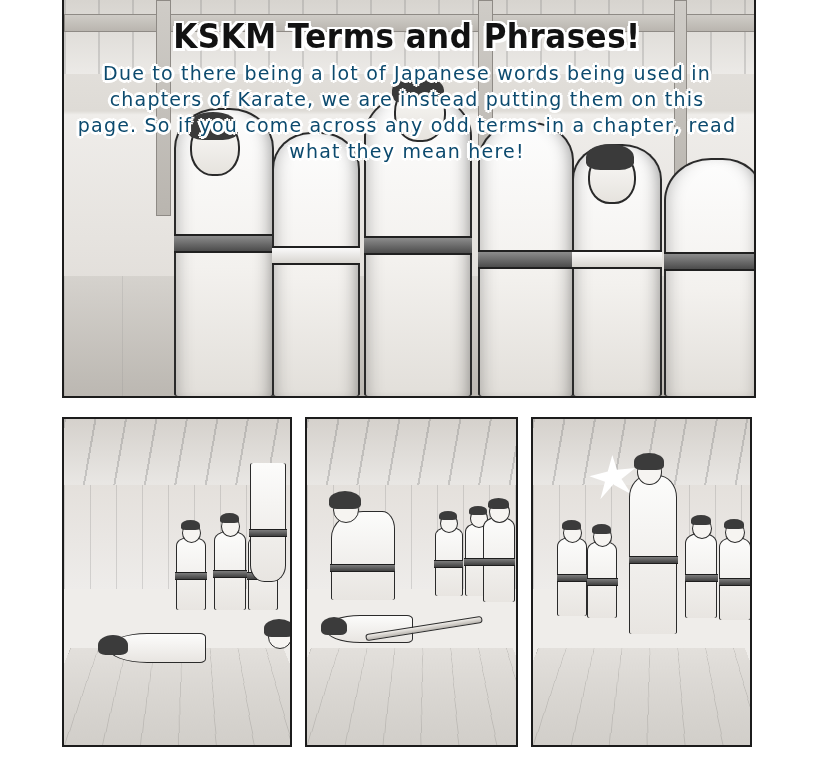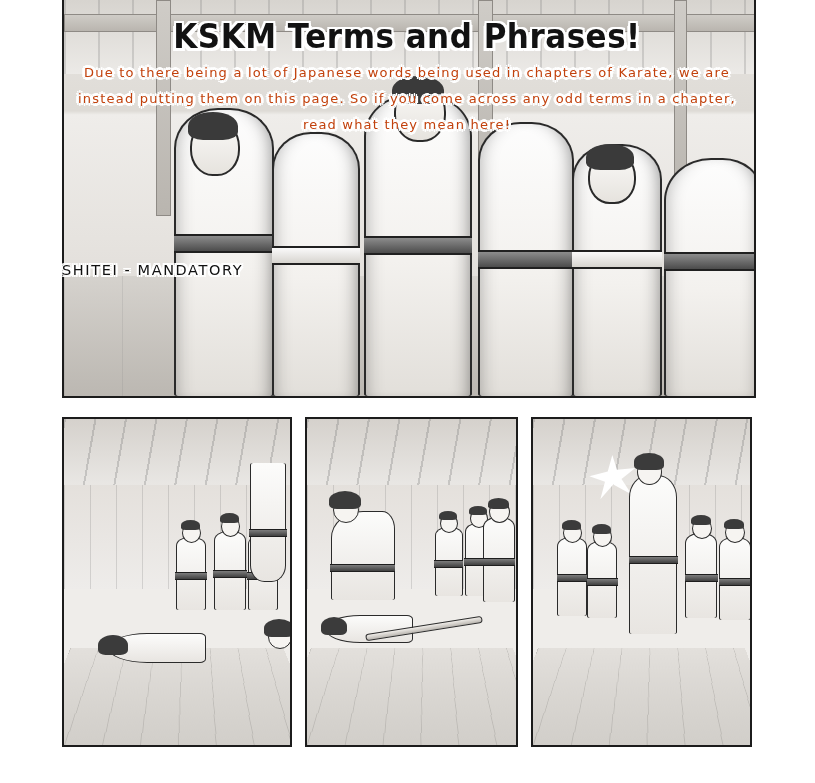--- a/index.html
+++ b/index.html
@@ -112,24 +112,24 @@
     color: #121212;
     text-shadow:
       2px 0 0 #fff, -2px 0 0 #fff, 0 2px 0 #fff, 0 -2px 0 #fff,
       2px 2px 0 #fff, -2px -2px 0 #fff, 2px -2px 0 #fff, -2px 2px 0 #fff,
       3px 3px 0 #fff, -3px 3px 0 #fff;
     margin: 0 0 6px 0;
     transform: scaleY(1.08);
   }
   .blurb {
     font-family: "DejaVu Sans", sans-serif;
-    font-size: 13px;
+    font-size: 19px;
     line-height: 26px;
     letter-spacing: 1.2px;
-    color: #c2410c;
+    color: #0c4a6e;
     margin: 0 auto;
     width: 660px;
     text-shadow:
       2px 0 0 #fff, -2px 0 0 #fff, 0 2px 0 #fff, 0 -2px 0 #fff,
       2px 2px 0 #fff, -2px -2px 0 #fff, 2px -2px 0 #fff, -2px 2px 0 #fff,
       3px 0 0 #fff, -3px 0 0 #fff, 0 3px 0 #fff, 0 -3px 0 #fff;
   }
   .term-entry {
     position: absolute;
     left: 62px;
@@ -271,21 +271,20 @@
     <div class="hair" style="left:328px; top:76px; width:52px; height:28px;"></div>
     <div class="head" style="left:524px; top:150px; width:44px; height:50px;"></div>
     <div class="hair" style="left:522px; top:144px; width:48px; height:26px;"></div>
   </div>
 
   <div class="title-block">
     <h1 class="title">KSKM Terms and Phrases!</h1>
     <p class="blurb">Due to there being a lot of Japanese words being used in chapters of Karate, we are instead putting them on this page. So if you come across any odd terms in a chapter, read what they mean here!</p>
   </div>
 
-  <div class="term-entry">SHITEI - MANDATORY</div>
 
   <div class="panel-row">
 
     <div class="panel p1">
       <div class="wall"></div>
       <div class="wall-lines"></div>
       <div class="ceil"></div>
       <div class="floor"></div>
 
       <div class="mini-fig" style="left:112px; top:118px; width:28px; height:72px;">

